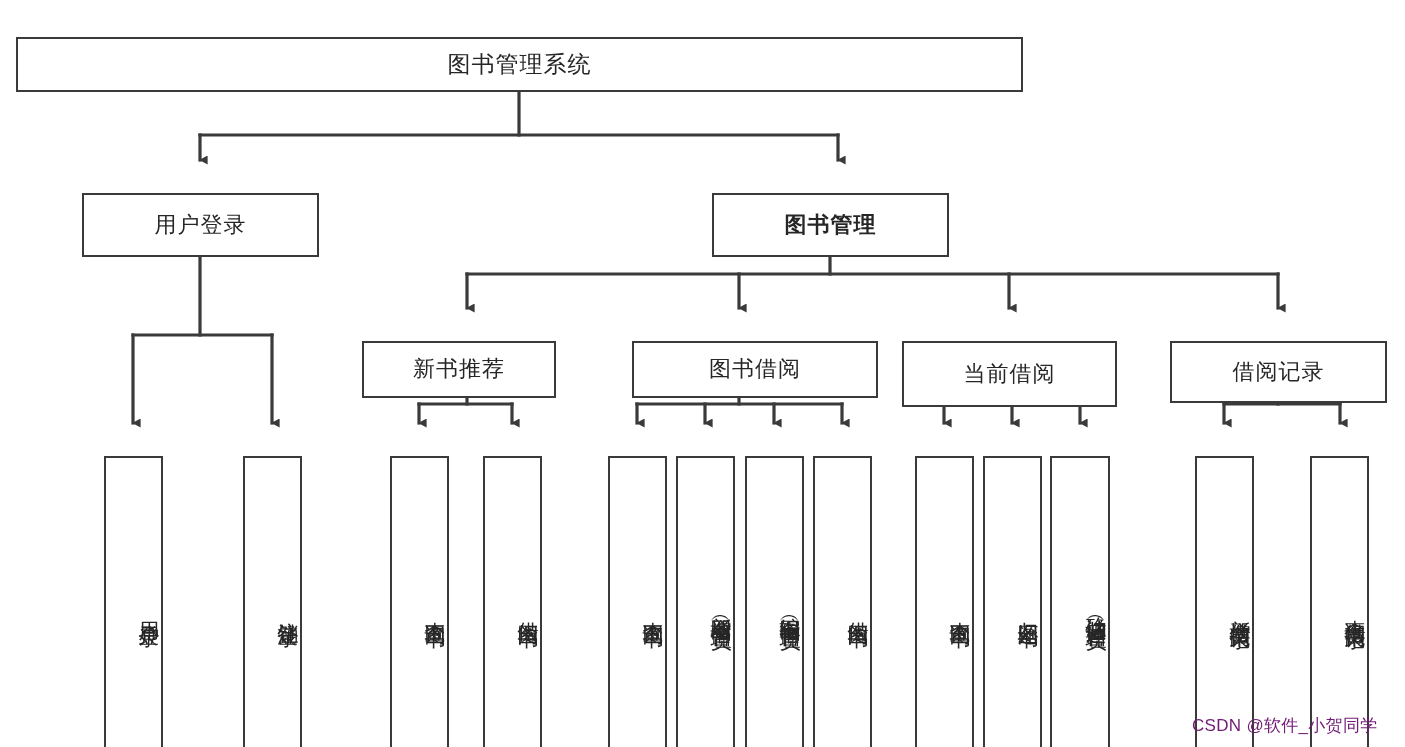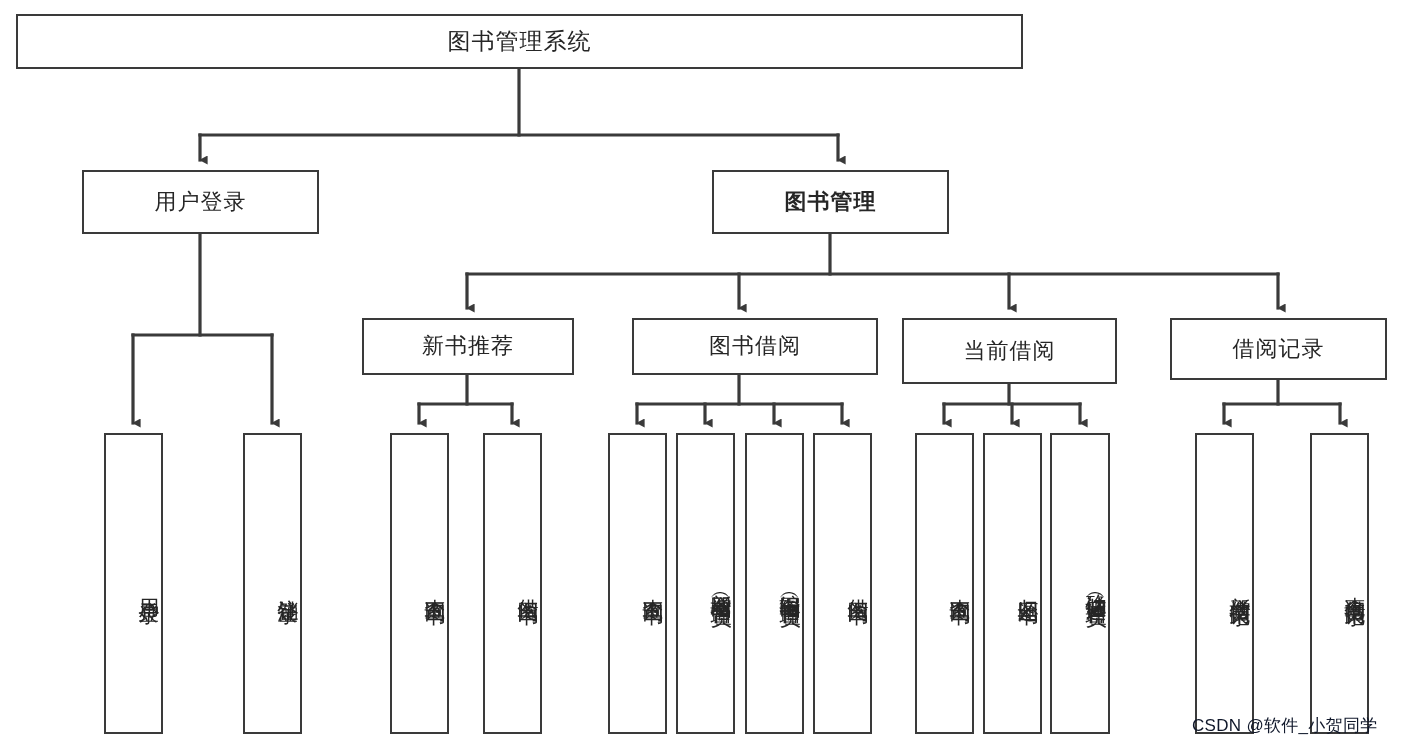--- a/index.html
+++ b/index.html
@@ -23,20 +23,21 @@
   }
   .node-box {
     position: absolute;
     box-sizing: border-box;
     border: 2px solid #3a3a3a;
     background: #ffffff;
     display: flex;
     align-items: center;
     justify-content: center;
     color: #262626;
+    margin-top: 23px;
   }
   .node-horizontal {
     font-size: 22px;
     letter-spacing: 1px;
     line-height: 1.2;
     white-space: nowrap;
   }
   .node-root {
     font-size: 23px;
   }
@@ -49,21 +50,21 @@
     padding-top: 4px;
     align-items: flex-start;
     justify-content: center;
     white-space: nowrap;
   }
   .watermark {
     position: absolute;
     left: 1192px;
     top: 714px;
     font-size: 17px;
-    color: #0f172a;
+    color: #701a75;
     white-space: nowrap;
     letter-spacing: 0.3px;
     pointer-events: none;
   }
 </style>
 </head>
 <body>
 
 <svg id="diagram" viewBox="0 0 1405 747" aria-hidden="true">
   <defs>
@@ -119,21 +120,21 @@
   <span>图书管理系统</span>
 </div>
 
 <div class="node-box node-horizontal" style="left:82px; top:170px; width:237px; height:64px;">
   <span>用户登录</span>
 </div>
 <div class="node-box node-horizontal" style="left:712px; top:170px; width:237px; height:64px;font-weight:bold;">
   <span>图书管理</span>
 </div>
 
-<div class="node-box node-horizontal" style="left:362px; top:318px; width:212px; height:57px;">
+<div class="node-box node-horizontal" style="left:362px; top:318px; width:194px; height:57px;">
   <span>新书推荐</span>
 </div>
 <div class="node-box node-horizontal" style="left:632px; top:318px; width:246px; height:57px;">
   <span>图书借阅</span>
 </div>
 <div class="node-box node-horizontal" style="left:902px; top:318px; width:215px; height:66px;">
   <span>当前借阅</span>
 </div>
 <div class="node-box node-horizontal" style="left:1170px; top:318px; width:217px; height:62px;">
   <span>借阅记录</span>

